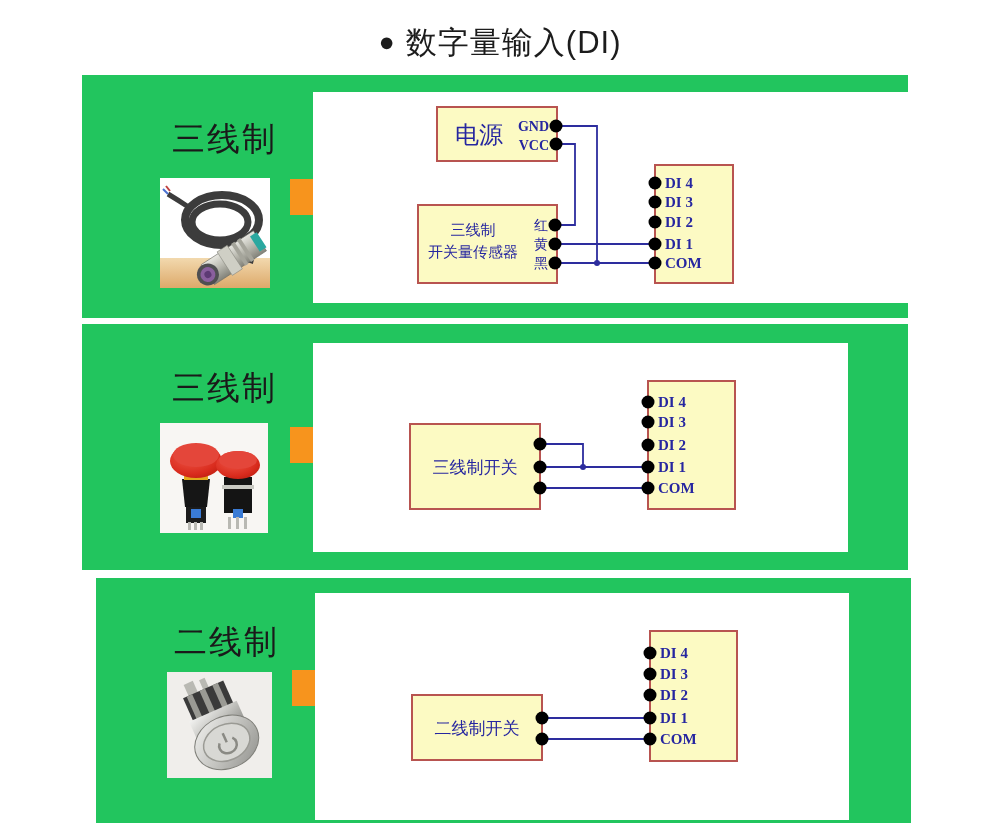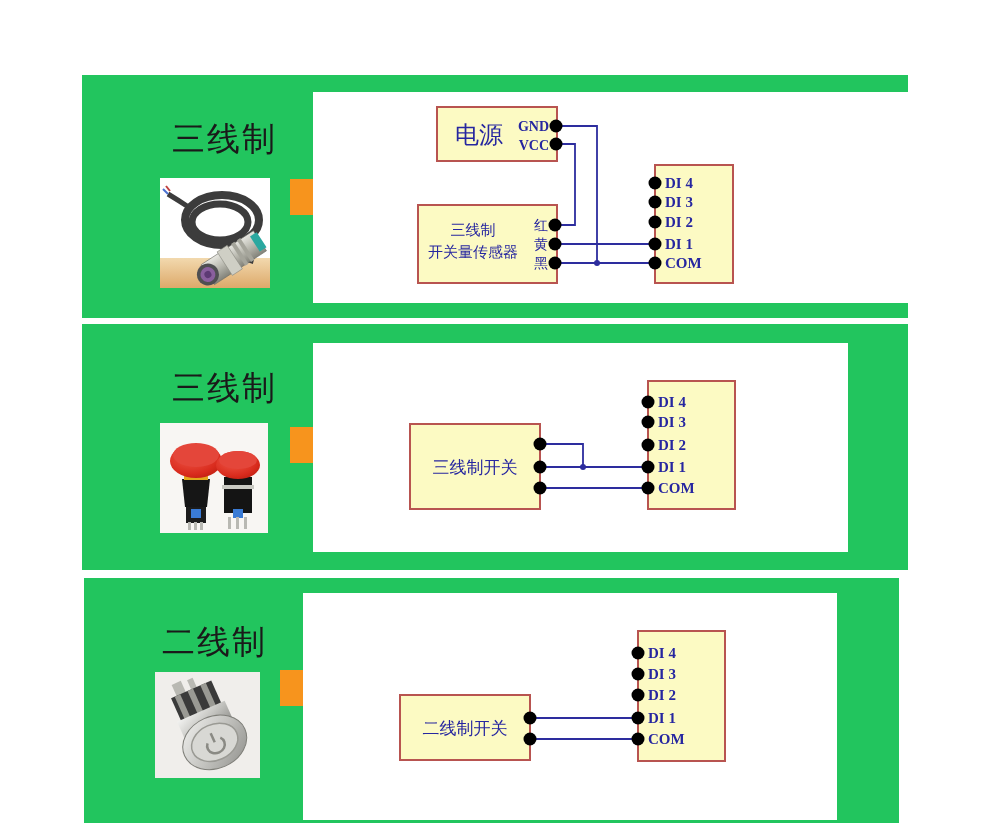--- a/index.html
+++ b/index.html
@@ -4,21 +4,21 @@
 <style>
   * { margin:0; padding:0; box-sizing:border-box; }
   body { background:#fff; font-family:"Liberation Sans", sans-serif; }
   .page { position:relative; width:1000px; height:837px; background:#ffffff; overflow:hidden; }
   .title { position:absolute; top:22px; left:0; width:100%; text-align:center;
            font-size:31px; font-weight:500; color:#1c1c1c; letter-spacing:1px; }
   .title .bullet { font-size:27px; vertical-align:2px; margin-right:10px; }
   .section { position:absolute; background:#22c55e; }
   .sec1 { left:82px;  top:75px;  width:826px; height:243px; }
   .sec2 { left:82px;  top:324px; width:826px; height:246px; }
-  .sec3 { left:84px;  top:578px; width:815px; height:245px; }
+  .sec3 { left:96px;  top:578px; width:815px; height:245px; }
   .sec-label { position:absolute; font-size:33px; font-weight:500; color:#1a1a1a; letter-spacing:2px; }
   .sec1 .sec-label { left:90px; top:42px; }
   .sec2 .sec-label { left:90px; top:42px; }
   .sec3 .sec-label { left:78px; top:42px; }
   .photo { position:absolute; }
   .sec1 .photo { left:78px; top:103px; }
   .sec2 .photo { left:78px; top:99px;  }
   .sec3 .photo { left:71px; top:94px;  }
   .arrow { position:absolute; }
   .sec1 .arrow { left:208px; top:83px; }
@@ -29,20 +29,23 @@
   .sec2 .diagram { left:231px; top:19px; width:535px; height:209px; }
   .sec3 .diagram { left:219px; top:15px; width:534px; height:227px; }
   svg text.cjk  { font-family:"Liberation Serif", serif; fill:#2626a0; }
   svg text.term { font-family:"Liberation Serif", serif; fill:#2626a0; font-weight:700; }
 </style>
 </head>
 <body>
 
 <div class="page">
 
+  <div class="title">
+    <span class="bullet">●</span><span>数字量输入(DI)</span>
+  </div>
 
   <div class="section sec1">
     <div class="sec-label">三线制</div>
 
     <svg class="photo" width="110" height="110">
       <defs>
         <linearGradient id="sand" x1="0" y1="0" x2="0" y2="1">
           <stop offset="0" stop-color="#f2d9ae"></stop>
             <stop offset="1" stop-color="#dda96a"></stop>
         </linearGradient>

